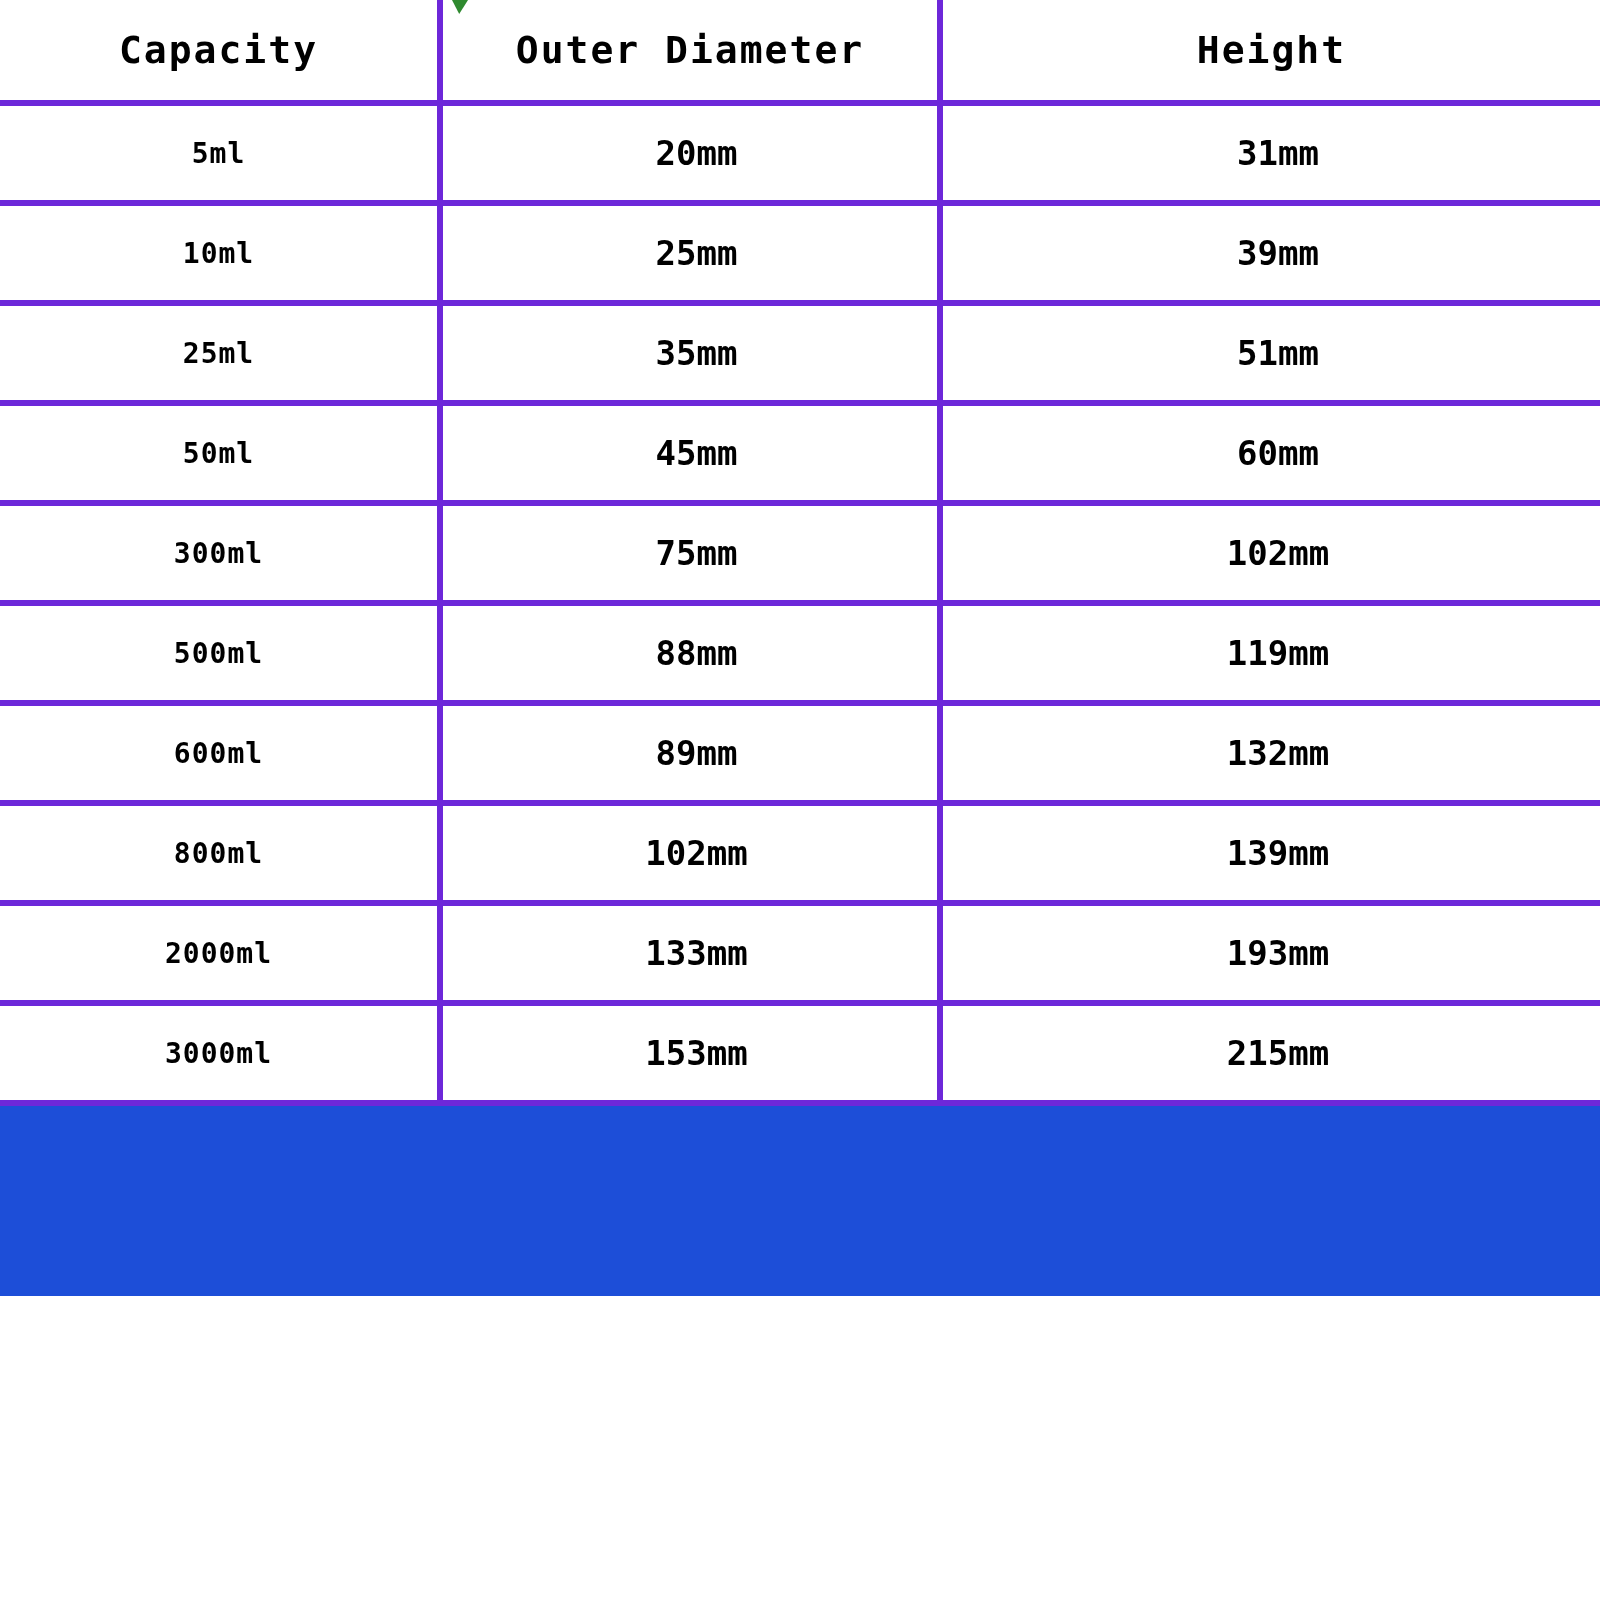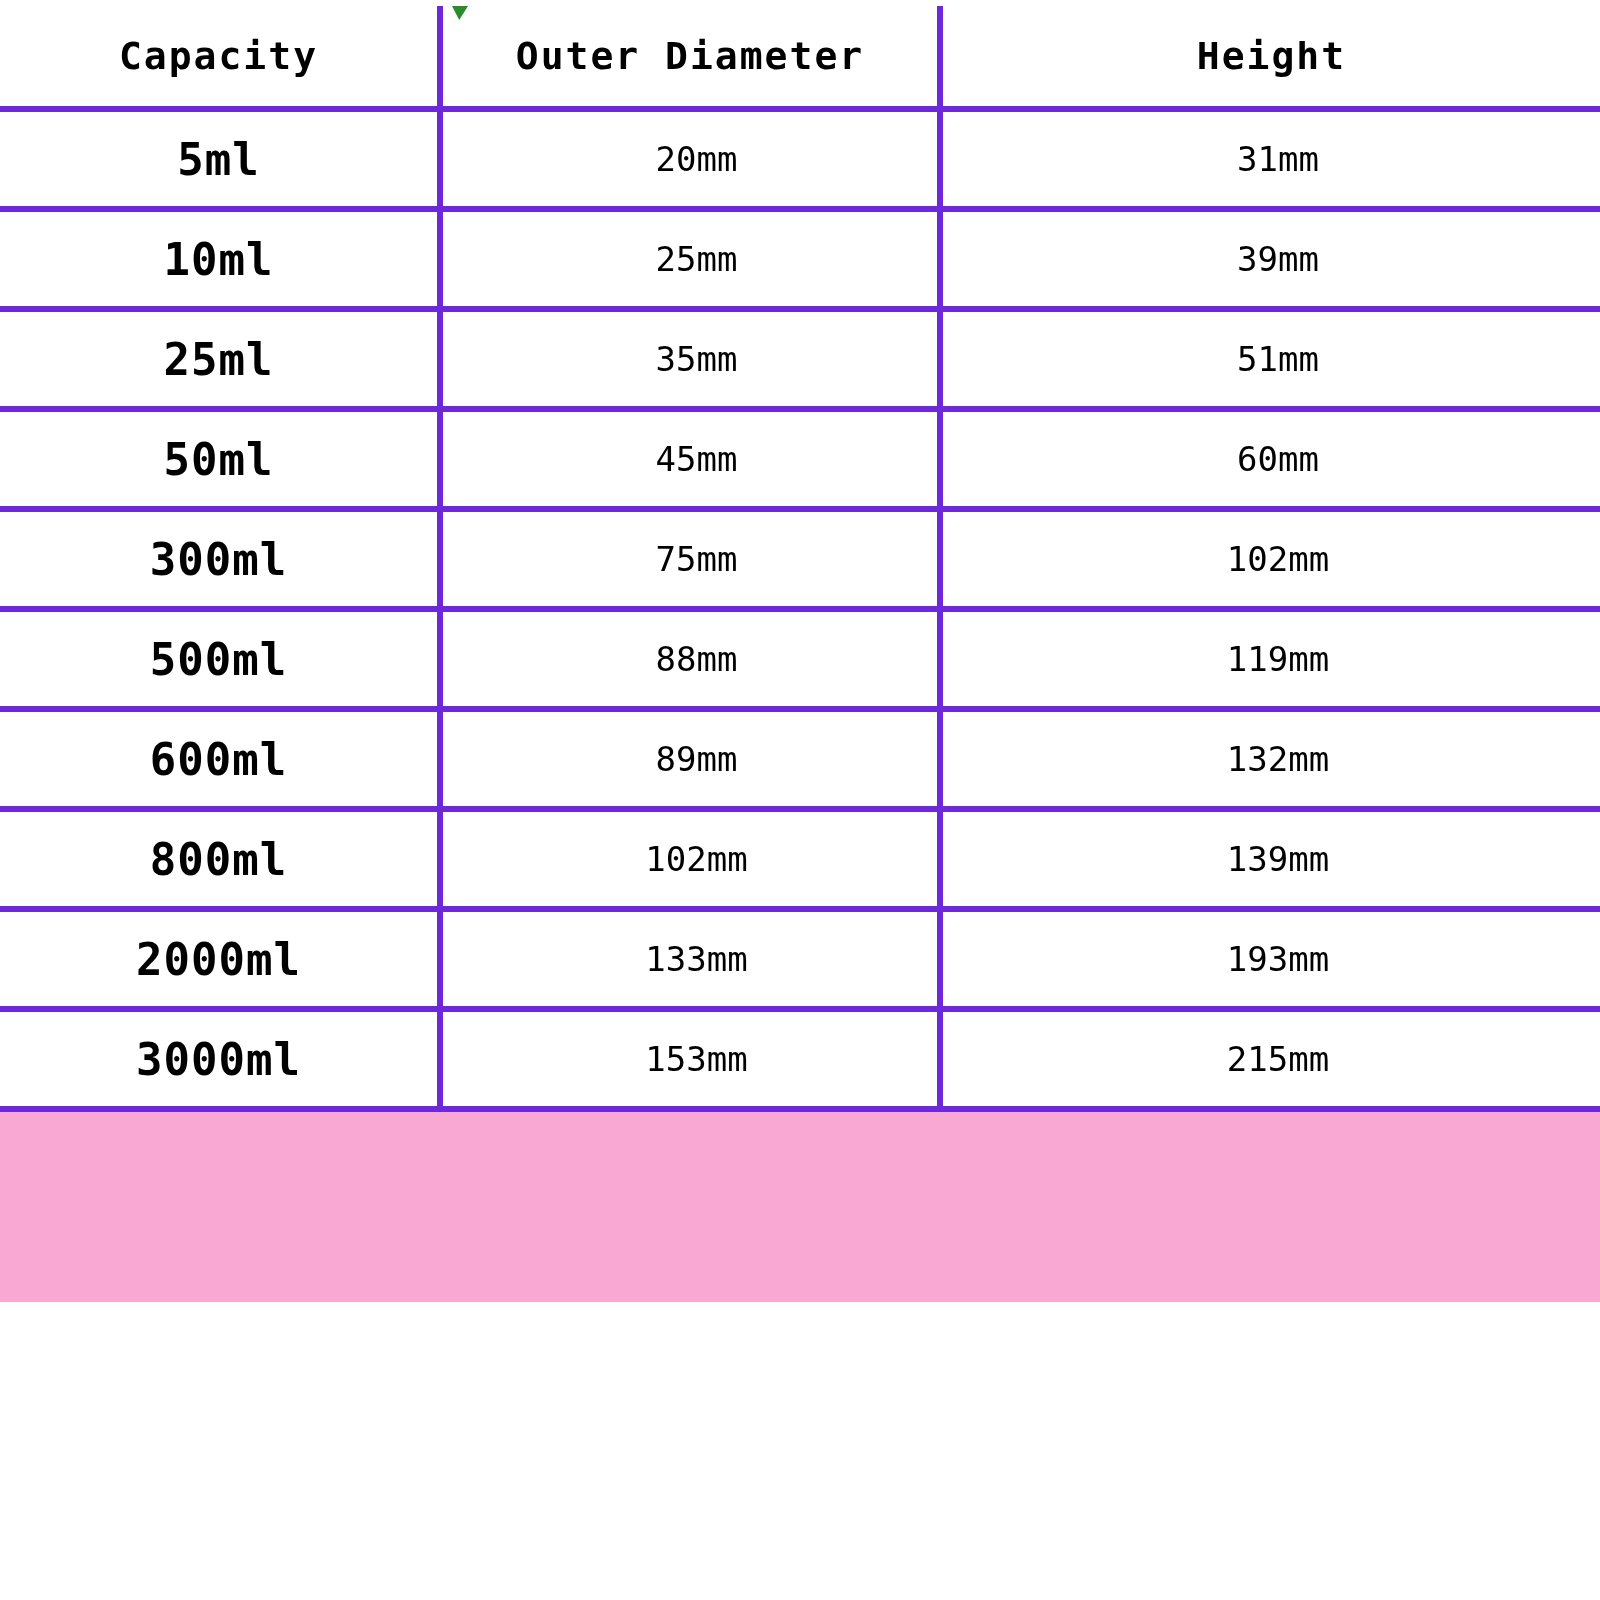--- a/index.html
+++ b/index.html
@@ -10,22 +10,21 @@
   body {
     width: 1600px;
     height: 1600px;
     font-family: "DejaVu Sans Mono", monospace;
     overflow: hidden;
   }
   .sheet {
     position: relative;
     width: 1600px;
     height: 1296px;
-    background: #f9a8d4;
-    margin-top: 6px;
+    background: #1d4ed8;
   }
   
   .corner-mark {
     position: absolute;
     top: 0;
     left: 452px;
     width: 16px;
     height: 14px;
     background: #2f8a2f;
     clip-path: polygon(0% 0%, 100% 0%, 45% 100%);
@@ -58,27 +57,27 @@
   table.spec tr > *:last-child { border-right: none; }
   table.spec tr:first-child > * { border-top: none; }
 
   table.spec th {
     font-size: 38px;
     font-weight: bold;
     letter-spacing: 2px;
     height: 100px;
   }
   table.spec td.cap {
-    font-size: 44px;
+    font-size: 28px;
     font-weight: bold;
     letter-spacing: 1px;
   }
   table.spec td.val {
     font-size: 34px;
-    font-weight: normal;
+    font-weight: bold;
     letter-spacing: 0px;
     padding-left: 13px;
   }
 </style>
 </head>
 <body>
 
 <div class="sheet">
 
   <div class="corner-mark"></div>

